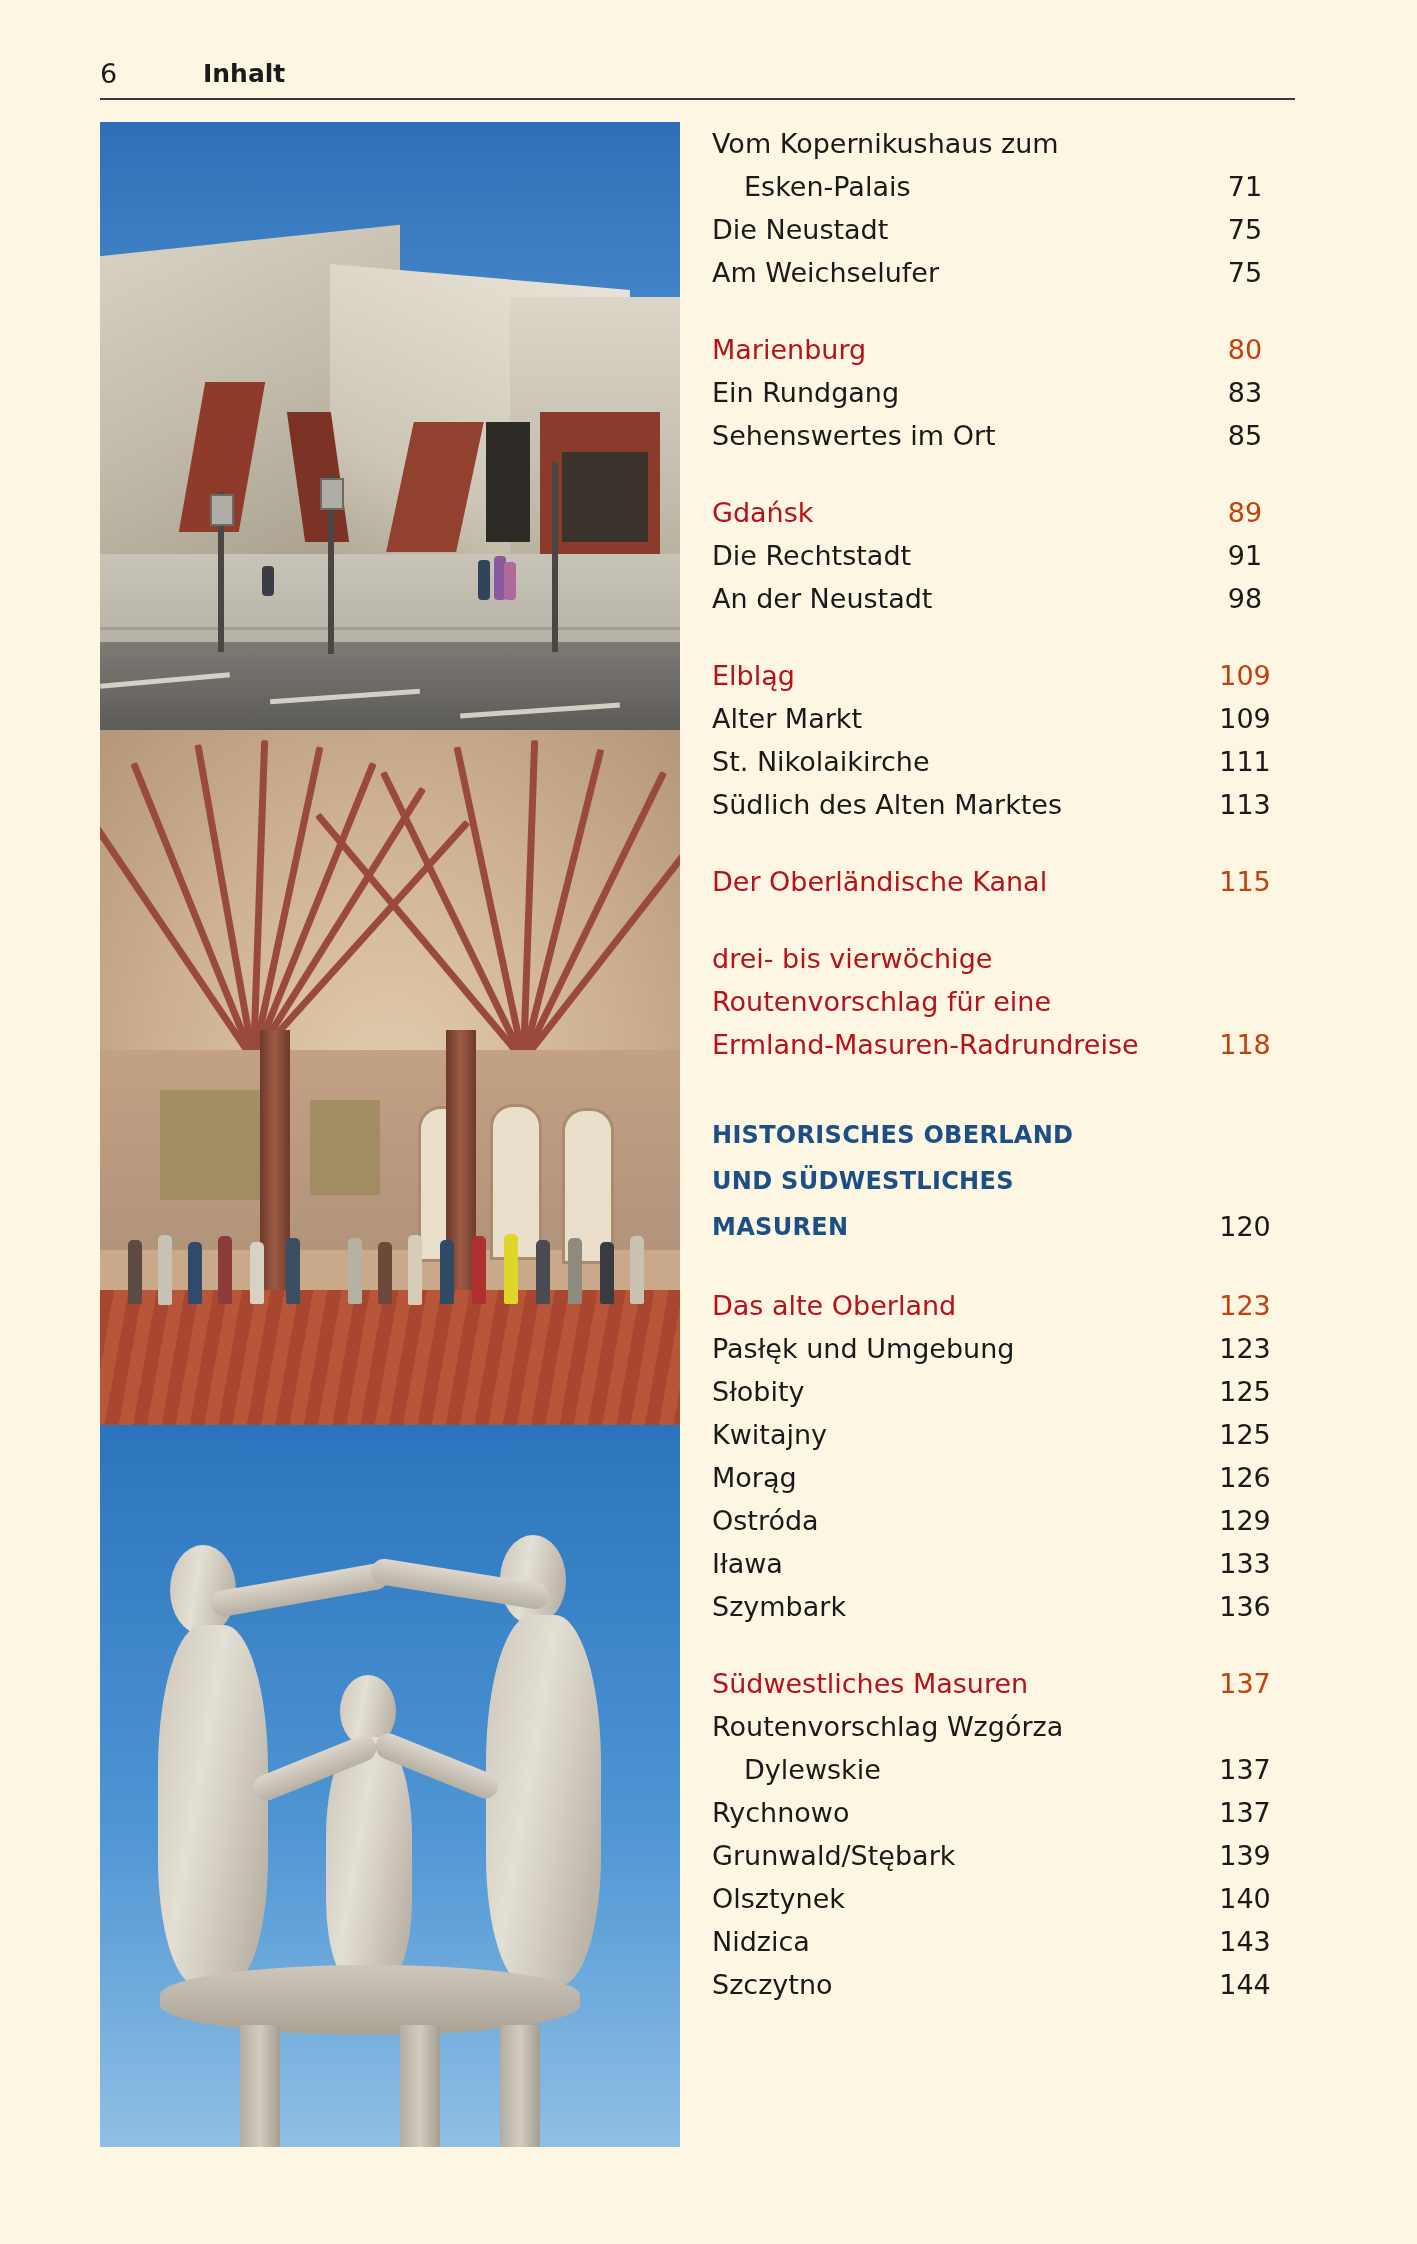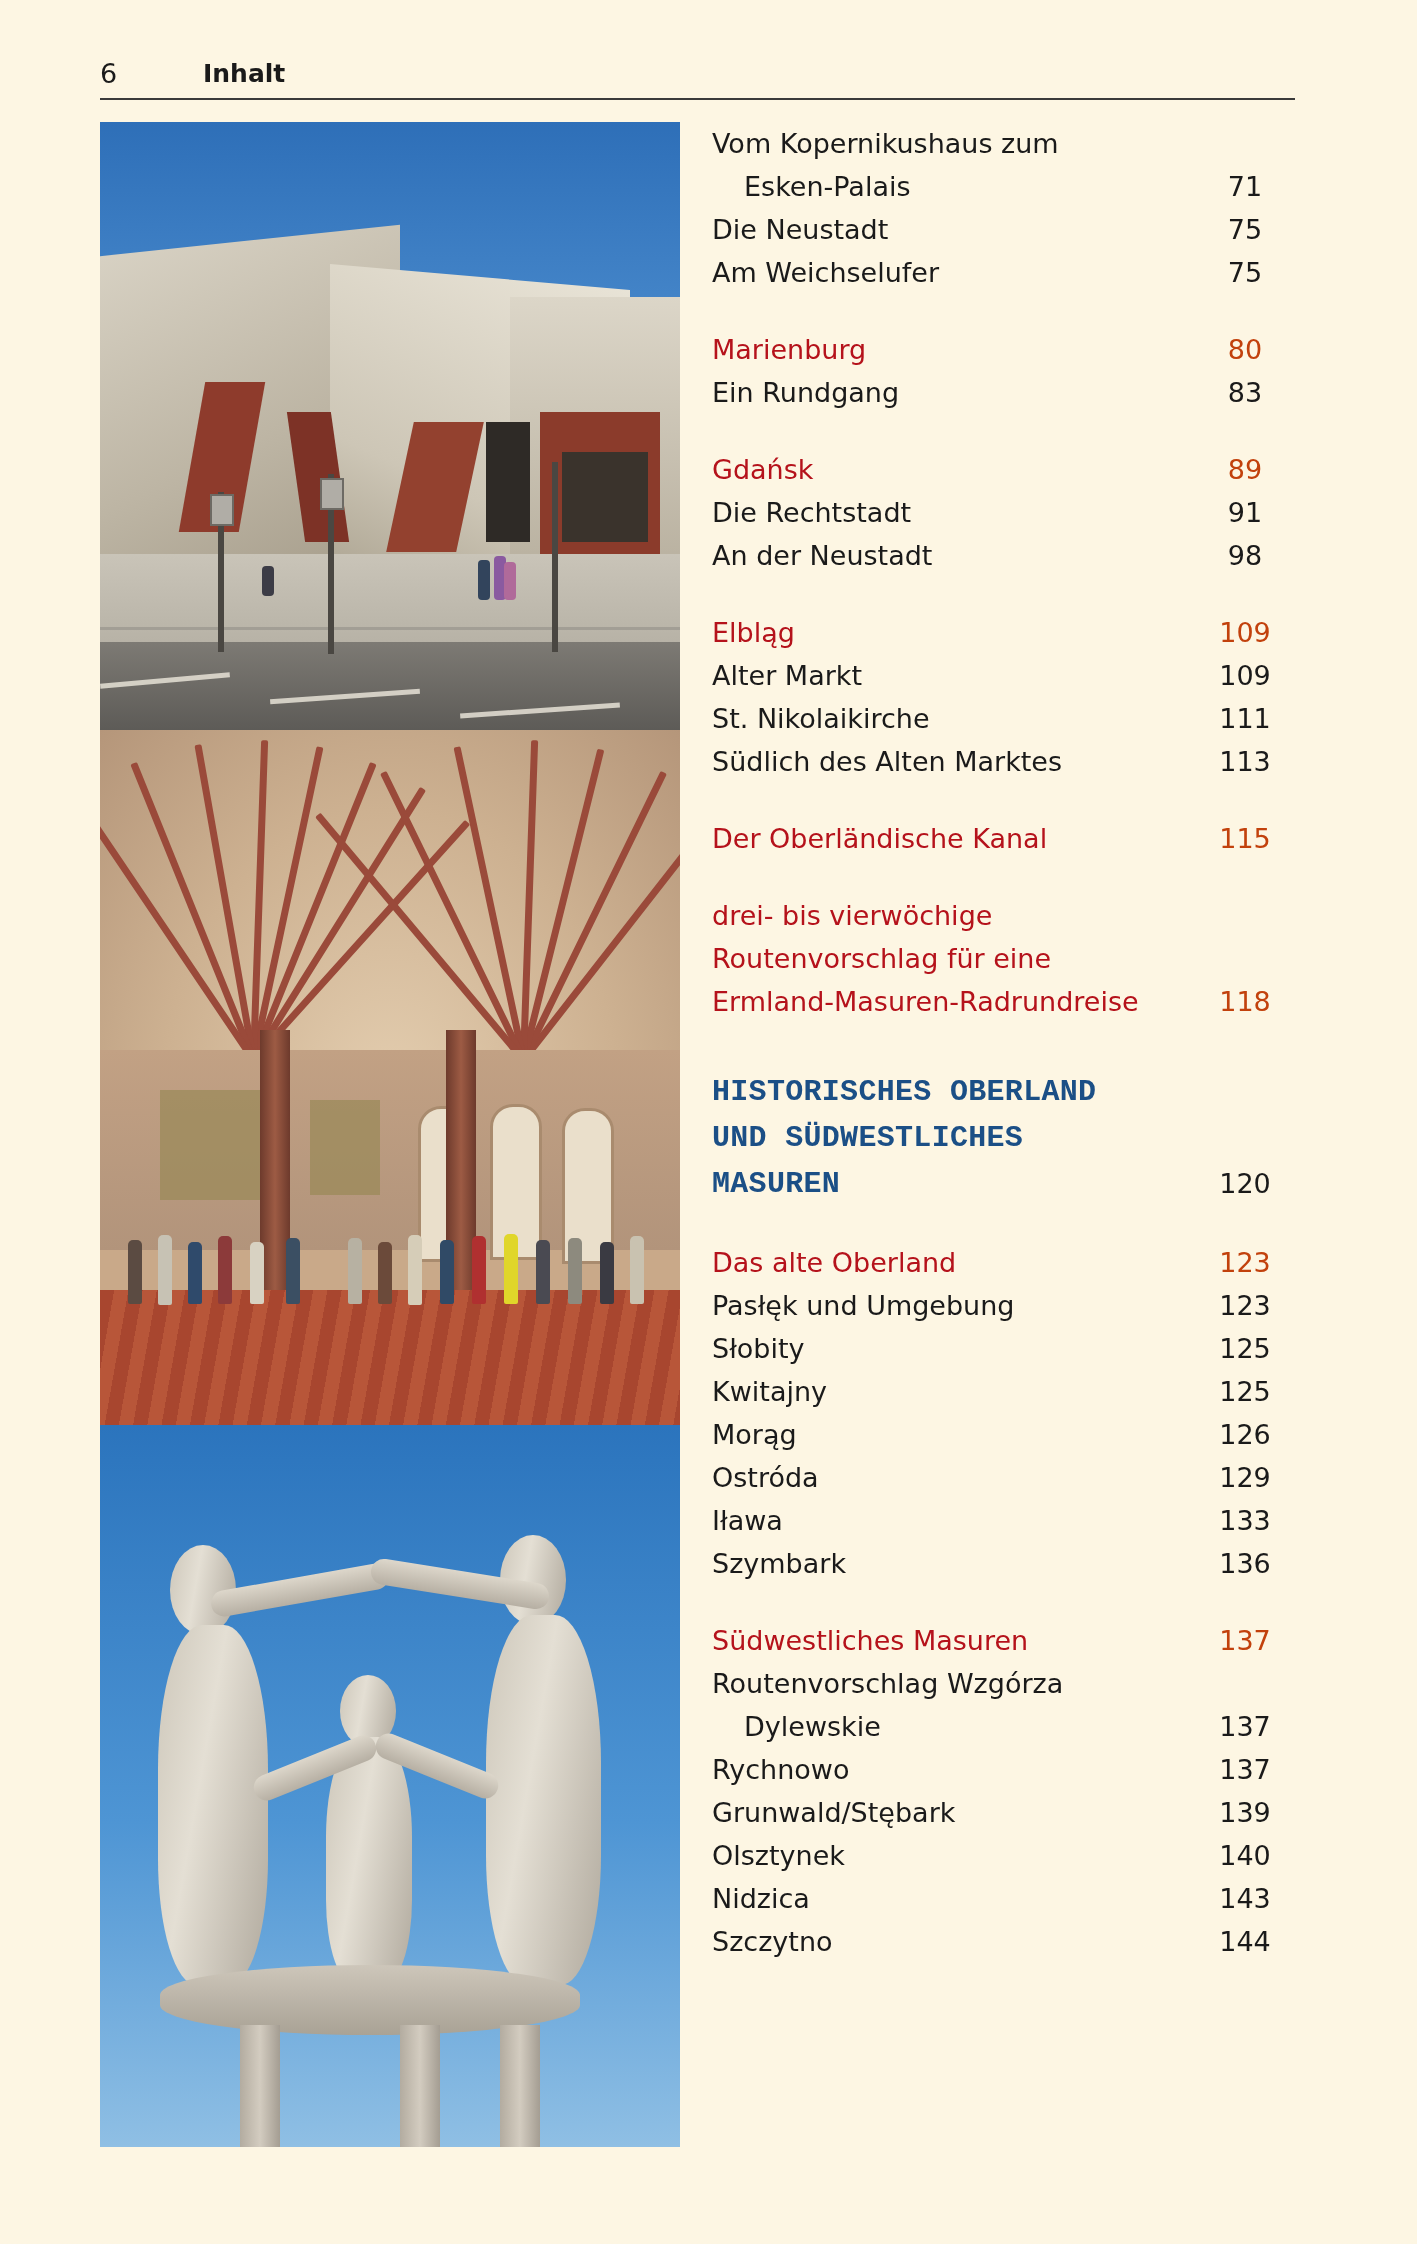--- a/index.html
+++ b/index.html
@@ -208,21 +208,21 @@
     right: 0;
     top: 0;
     width: 100px;
     text-align: center;
     white-space: nowrap;
   }
   .toc-row.indent .lbl { left: 32px; }
   .toc-row.red .lbl { color: #b5121b; font-weight: normal; }
   .toc-row.red .pg { color: #c2410c; }
   .toc-row.blue .lbl {
-    color: #1b4f86; font-weight: bold; font-size: 30px; letter-spacing: .3px; font-family: Liberation Mono, monospace;
+    color: #1b4f86; font-weight: bold; font-size: 24px; letter-spacing: .3px;
   }
   .toc-row.blue { height: 46px; line-height: 46px; }
   .gap-md { height: 34px; }
   .gap-lg { height: 46px; }
 </style>
 </head>
 <body>
 
 <div class="page">
 
@@ -355,20 +355,24 @@
     <div class="gap-md"></div>
 
     <div class="toc-row red">
       <span class="lbl">Marienburg</span>
       <span class="pg">80</span>
     </div>
     <div class="toc-row">
       <span class="lbl">Ein Rundgang</span>
       <span class="pg">83</span>
     </div>
+    <div class="toc-row">
+      <span class="lbl">Sehenswertes im Ort</span>
+      <span class="pg">85</span>
+    </div>
 
     <div class="gap-md"></div>
 
     <div class="toc-row red">
       <span class="lbl">Gdańsk</span>
       <span class="pg">89</span>
     </div>
     <div class="toc-row">
       <span class="lbl">Die Rechtstadt</span>
       <span class="pg">91</span>

